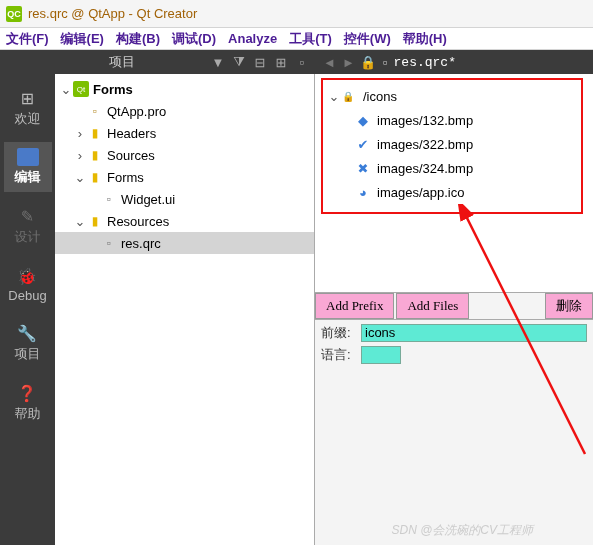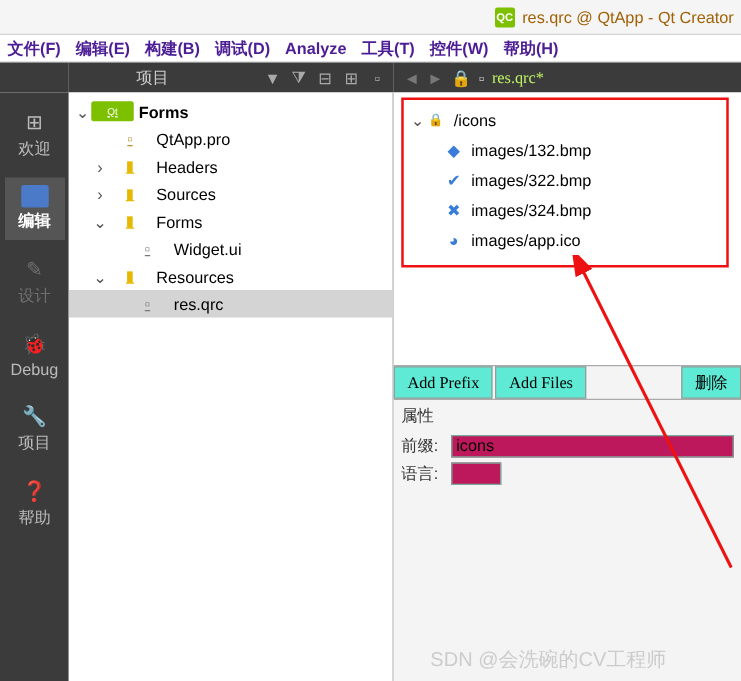--- a/index.html
+++ b/index.html
@@ -1,17 +1,17 @@
 <!DOCTYPE html>
 <html><head>
 <meta charset="utf-8">
 <style>
 * { margin: 0; padding: 0; box-sizing: border-box; font-family: "Microsoft YaHei", sans-serif; font-size: 13px; }
 body { background: #fff; width: 593px; height: 545px; overflow: hidden; position: relative; }
-.titlebar { height: 28px; display: flex; align-items: center; padding: 0 6px; border-bottom: 1px solid #d4d4d4; background: #f5f5f5; justify-content: flex-end; }
+.titlebar { height: 28px; display: flex; align-items: center; padding: 0 6px; border-bottom: 1px solid #d4d4d4; background: #f5f5f5; }
 .titlebar .qc { width: 16px; height: 16px; background: #7cc000; color: #fff; font-size: 9px; font-weight: bold; display: flex; align-items: center; justify-content: center; border-radius: 2px; margin-right: 6px; }
 .titlebar .title { color: #a16207; }
 .menubar { height: 22px; display: flex; align-items: center; padding: 0 6px; gap: 12px; background: #fff; border-bottom: 1px solid #d4d4d4; }
 .menubar span { color: #4c1d95; cursor: default; font-weight: bold; }
 .toolbar-row { height: 24px; background: #3b3b3b; display: flex; align-items: center; padding: 0 4px; color: #ccc; font-size: 12px; }
 .toolbar-row .label { margin-right: auto; padding-left: 50px; }
 .toolbar-icons { display: flex; gap: 3px; align-items: center; }
 .toolbar-icons .ti { width: 18px; height: 18px; display: flex; align-items: center; justify-content: center; color: #aaa; border-radius: 2px; }
 .toolbar-right { height: 24px; background: #3b3b3b; display: flex; align-items: center; padding: 0 8px; gap: 6px; color: #ccc; }
 .main { display: flex; height: calc(100% - 74px); }
@@ -19,38 +19,38 @@
 .sb-item { width: 48px; display: flex; flex-direction: column; align-items: center; gap: 2px; padding: 6px 0; color: #bbb; font-size: 11px; cursor: pointer; }
 .sb-item.active { background: #555; color: #fff; font-weight: bold; }
 .sb-icon { width: 20px; height: 20px; display: flex; align-items: center; justify-content: center; font-size: 16px; }
 .content { flex: 1; display: flex; }
 .left-pane { width: 260px; border-right: 1px solid #aaa; background: #fff; overflow: hidden; }
 .right-pane { flex: 1; display: flex; flex-direction: column; background: #fff; }
 .tree { padding: 4px 0; font-size: 13px; }
 .tree-row { display: flex; align-items: center; height: 22px; padding-left: 4px; }
 .tree-row.selected { background: #d4d4d4; }
 .chev { width: 14px; text-align: center; color: #555; }
-.ticon { width: 34px; height: 16px; margin-right: 4px; display: flex; align-items: center; justify-content: center; font-size: 12px; text-decoration: underline; }
+.ticon { width: 16px; height: 16px; margin-right: 4px; display: flex; align-items: center; justify-content: center; font-size: 12px; }
 .ind1 { padding-left: 18px; }
 .ind2 { padding-left: 32px; }
 .ind3 { padding-left: 46px; }
 .res-box { border: 2px solid #e11; margin: 4px 10px 4px 6px; padding: 4px 6px 8px 4px; }
 .res-row { display: flex; align-items: center; height: 24px; }
 .res-row .chev { color: #555; }
 .ricon { width: 16px; height: 16px; margin-right: 6px; display: flex; align-items: center; justify-content: center; }
 .arrow { position: absolute; }
 .buttons-bar { display: flex; border-top: 1px solid #aaa; border-bottom: 1px solid #aaa; background: #f4f4f4; }
-.buttons-bar button { padding: 3px 10px; background: #5eead4; border: 1px solid #999; margin-right: 2px; font-family: serif; font-size: 13px; }
+.buttons-bar button { padding: 3px 10px; background: #f9a8d4; border: 1px solid #999; margin-right: 2px; font-family: serif; font-size: 13px; }
 .buttons-bar button:last-child { margin-left: auto; margin-right: 0; }
 .props { background: #f4f4f4; flex: 1; padding: 4px 6px; font-size: 13px; color: #333; }
 .props .p-title { margin-bottom: 6px; }
 .props .p-row { display: flex; align-items: center; margin-bottom: 4px; }
 .props .p-label { width: 40px; }
-.props input { flex: 1; border: 1px solid #7a9; padding: 1px 3px; background: #be185d; font-size: 13px; height: 18px; }
-.watermark { position: absolute; bottom: 6px; right: 60px; color: #ccc; font-size: 16px; pointer-events: none; }
+.props input { flex: 1; border: 1px solid #7a9; padding: 1px 3px; background: #5eead4; font-size: 13px; height: 18px; }
+.watermark { position: absolute; bottom: 6px; right: 60px; color: #ccc; font-size: 12px; pointer-events: none; font-style: italic; }
 .lock { font-size: 10px; color: #b89030; }
 </style>
 </head>
 <body>
 
 <div class="titlebar">
   <div class="qc">QC</div>
   <div class="title">res.qrc @ QtApp - Qt Creator</div>
 </div>
 
@@ -75,21 +75,21 @@
       <span class="ti">⊟</span>
       <span class="ti">⊞</span>
       <span class="ti">▫</span>
     </span>
   </div>
   <div class="toolbar-right" style="flex:1;">
     <span style="color:#777">◄</span>
     <span style="color:#777">►</span>
     <span style="color:#999">🔒</span>
     <span style="color:#ccc">▫</span>
-    <span style="color:#bef264;font-family:Liberation Serif, serif">res.qrc*</span>
+    <span style="color:#ffffff;font-family:Liberation Mono, monospace">res.qrc*</span>
   </div>
 </div>
 
 <div class="main">
   <div class="sidebar">
     <div class="sb-item">
       <div class="sb-icon">⊞</div>
       <div>欢迎</div>
     </div>
     <div class="sb-item active">
@@ -192,21 +192,20 @@
         </svg>
       </div>
 
       <div class="buttons-bar">
         <button>Add Prefix</button>
         <button>Add Files</button>
         <button>删除</button>
       </div>
 
       <div class="props">
-        <div class="p-title">属性</div>
         <div class="p-row">
           <span class="p-label">前缀:</span>
           <input value="icons" style="">
         </div>
         <div class="p-row">
           <span class="p-label">语言:</span>
           <input style="flex: 0 1 0%; width: 40px;">
         </div>
       </div>
     </div>

